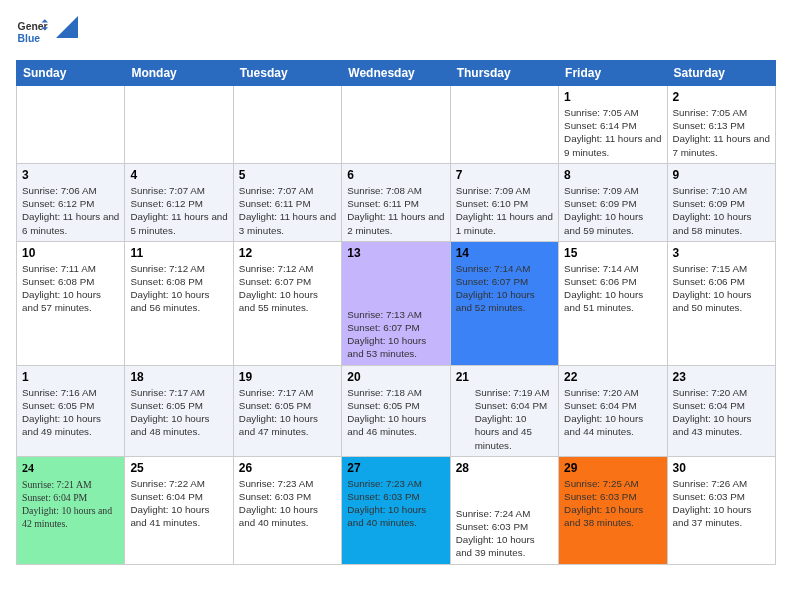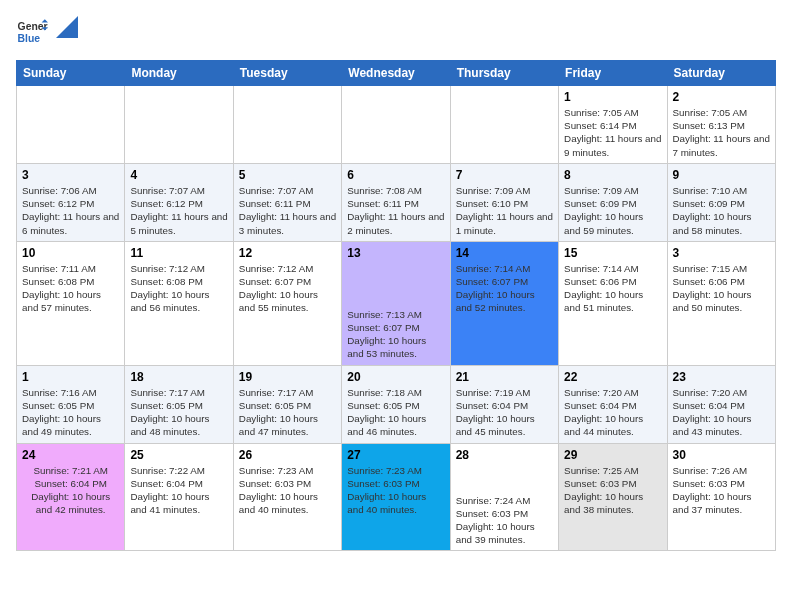--- a/index.html
+++ b/index.html
@@ -246,41 +246,41 @@
 Daylight: 10 hours and 47 minutes.</div>
         </td>
         <td style="background: rgb(240, 244, 250);">
           <span class="day-num">20</span>
           <div class="day-info" style="white-space: pre-line;">Sunrise: 7:18 AM
 Sunset: 6:05 PM
 Daylight: 10 hours and 46 minutes.</div>
         </td>
         <td style="background: rgb(240, 244, 250);">
           <span class="day-num">21</span>
-          <div class="day-info" style="white-space: pre-line;">Sunrise: 7:19 AM
+          <div class="day-info" style="white-space: pre-line; margin-left: 19px;">Sunrise: 7:19 AM
 Sunset: 6:04 PM
 Daylight: 10 hours and 45 minutes.</div>
         </td>
         <td style="background: rgb(240, 244, 250);">
           <span class="day-num">22</span>
           <div class="day-info" style="white-space: pre-line;">Sunrise: 7:20 AM
 Sunset: 6:04 PM
 Daylight: 10 hours and 44 minutes.</div>
         </td>
         <td style="background: rgb(240, 244, 250); margin-top: 47px;">
           <span class="day-num">23</span>
           <div class="day-info" style="white-space: pre-line;">Sunrise: 7:20 AM
 Sunset: 6:04 PM
 Daylight: 10 hours and 43 minutes.</div>
         </td>
       </tr>
       <tr>
-        <td style="background: #f0abfc;">
+        <td style="background: #86efac; font-family: Liberation Serif, serif;">
           <span class="day-num">24</span>
-          <div class="day-info" style="white-space: pre-line; text-align: center;">Sunrise: 7:21 AM
+          <div class="day-info" style="white-space: pre-line;">Sunrise: 7:21 AM
 Sunset: 6:04 PM
 Daylight: 10 hours and 42 minutes.</div>
         </td>
         <td style="background: rgb(255, 255, 255);">
           <span class="day-num">25</span>
           <div class="day-info" style="white-space: pre-line;">Sunrise: 7:22 AM
 Sunset: 6:04 PM
 Daylight: 10 hours and 41 minutes.</div>
         </td>
         <td style="background: rgb(255, 255, 255);">
@@ -294,21 +294,21 @@
           <div class="day-info" style="white-space: pre-line;">Sunrise: 7:23 AM
 Sunset: 6:03 PM
 Daylight: 10 hours and 40 minutes.</div>
         </td>
         <td style="background: rgb(255, 255, 255);">
           <span class="day-num">28</span>
           <div class="day-info" style="white-space: pre-line; margin-top: 32px;">Sunrise: 7:24 AM
 Sunset: 6:03 PM
 Daylight: 10 hours and 39 minutes.</div>
         </td>
-        <td style="background: #e5e5e5;">
+        <td style="background: #f97316;">
           <span class="day-num">29</span>
           <div class="day-info" style="white-space: pre-line;">Sunrise: 7:25 AM
 Sunset: 6:03 PM
 Daylight: 10 hours and 38 minutes.</div>
         </td>
         <td style="background: rgb(255, 255, 255);">
           <span class="day-num">30</span>
           <div class="day-info" style="white-space: pre-line;">Sunrise: 7:26 AM
 Sunset: 6:03 PM
 Daylight: 10 hours and 37 minutes.</div>

